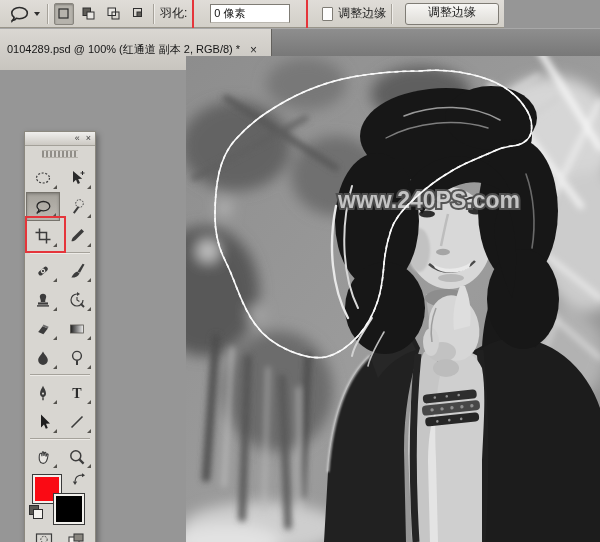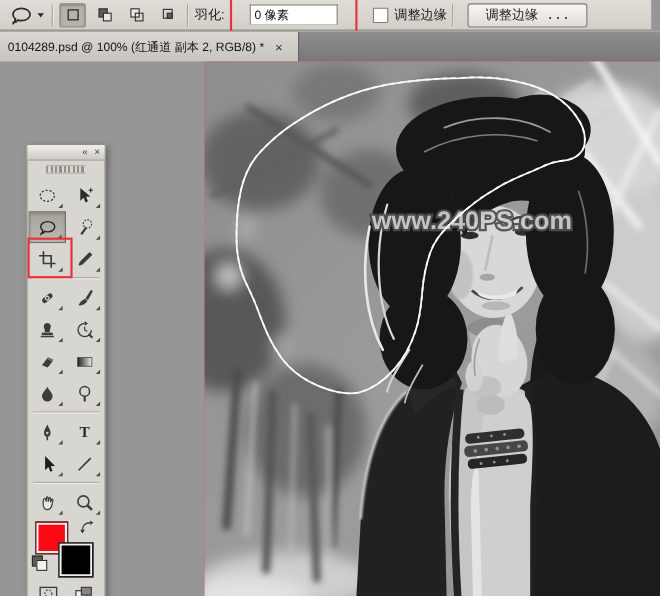--- a/index.html
+++ b/index.html
@@ -1,41 +1,41 @@
 <!DOCTYPE html>
 <html><head>
 <meta charset="utf-8">
 <style>
   html,body{margin:0;padding:0;}
   body{width:600px;height:542px;position:relative;overflow:hidden;
        background:#969696;font-family:"Liberation Sans","DejaVu Sans",sans-serif;
        -webkit-font-smoothing:antialiased;}
   
-  .optbar{position:absolute;top:0;left:0;width:592px;height:28px;box-sizing:border-box;
+  .optbar{position:absolute;top:0;left:0;width:504px;height:28px;box-sizing:border-box;
           background:linear-gradient(#e0ddd8,#d2cfc8);border-bottom:1px solid #989489;
           display:flex;align-items:center;gap:5px;padding:0 5px;}
   .toolpreview{display:flex;align-items:center;gap:3px;padding:0 2px;}
   .drop-tri{width:0;height:0;border-left:3.5px solid transparent;border-right:3.5px solid transparent;
             border-top:4px solid #2e2e2e;}
   .vsep{width:1px;height:20px;background:#a6a29a;border-right:1px solid #efede9;}
   .modebtn{width:24px;height:22px;display:flex;align-items:center;justify-content:center;
            border:1px solid transparent;border-radius:2px;background:transparent;padding:0;}
   .modebtn.active{background:#b6b3ac;border:1px solid #88857e;
                   box-shadow:inset 0 1px 2px rgba(0,0,0,.3);}
   .optlabel{font-size:12px;color:#1c1c1c;white-space:nowrap;}
   .feather-anno{border:2px solid #e5353b;padding:16px;display:flex;align-items:center;}
   .feather-input{width:72px;height:15px;border:1px solid #7f7c75;border-bottom-color:#b9b6af;
                  background:#fff;font-size:11px;padding:1px 3px;font-family:inherit;color:#111;}
   .checkbox{width:12px;height:12px;background:#fdfdfd;border:1px solid #7f7c75;border-radius:1px;}
   .refinebtn{height:22px;padding:0 15px;font-size:12px;color:#1c1c1c;font-family:Liberation Mono, monospace;
              background:linear-gradient(#f7f6f4,#dfddd8);border:1px solid #7f7c75;border-radius:3px;}
   
   .tabbar{position:absolute;top:28px;left:0;width:600px;height:28px;
           background:linear-gradient(#8e8e8e,#787878);border-top:1px solid #a8a8a8;box-sizing:border-box;}
-  .doc-tab{position:absolute;left:0;top:0;height:27px;width:272px;box-sizing:border-box;
+  .doc-tab{position:absolute;left:0;top:0;height:41px;width:272px;box-sizing:border-box;
            background:linear-gradient(#dad7d2,#c8c5bf);border-right:1px solid #63615d;
            display:flex;align-items:center;gap:10px;padding:0 7px;}
   .doc-tab .title{font-size:11px;color:#161616;white-space:nowrap;overflow:hidden;}
   .doc-tab .close{font-size:12px;color:#2b2b2b;line-height:1;cursor:default;}
   
   .canvas{position:absolute;left:186px;top:56px;width:414px;height:534px;background:#ec4899;}
   .canvas svg{display:block;}
   
   .panel{position:absolute;left:24px;top:131px;width:72px;background:#d8d6d1;
          border:1px solid #8b887f;box-shadow:2px 3px 6px rgba(0,0,0,.35);box-sizing:border-box;}

